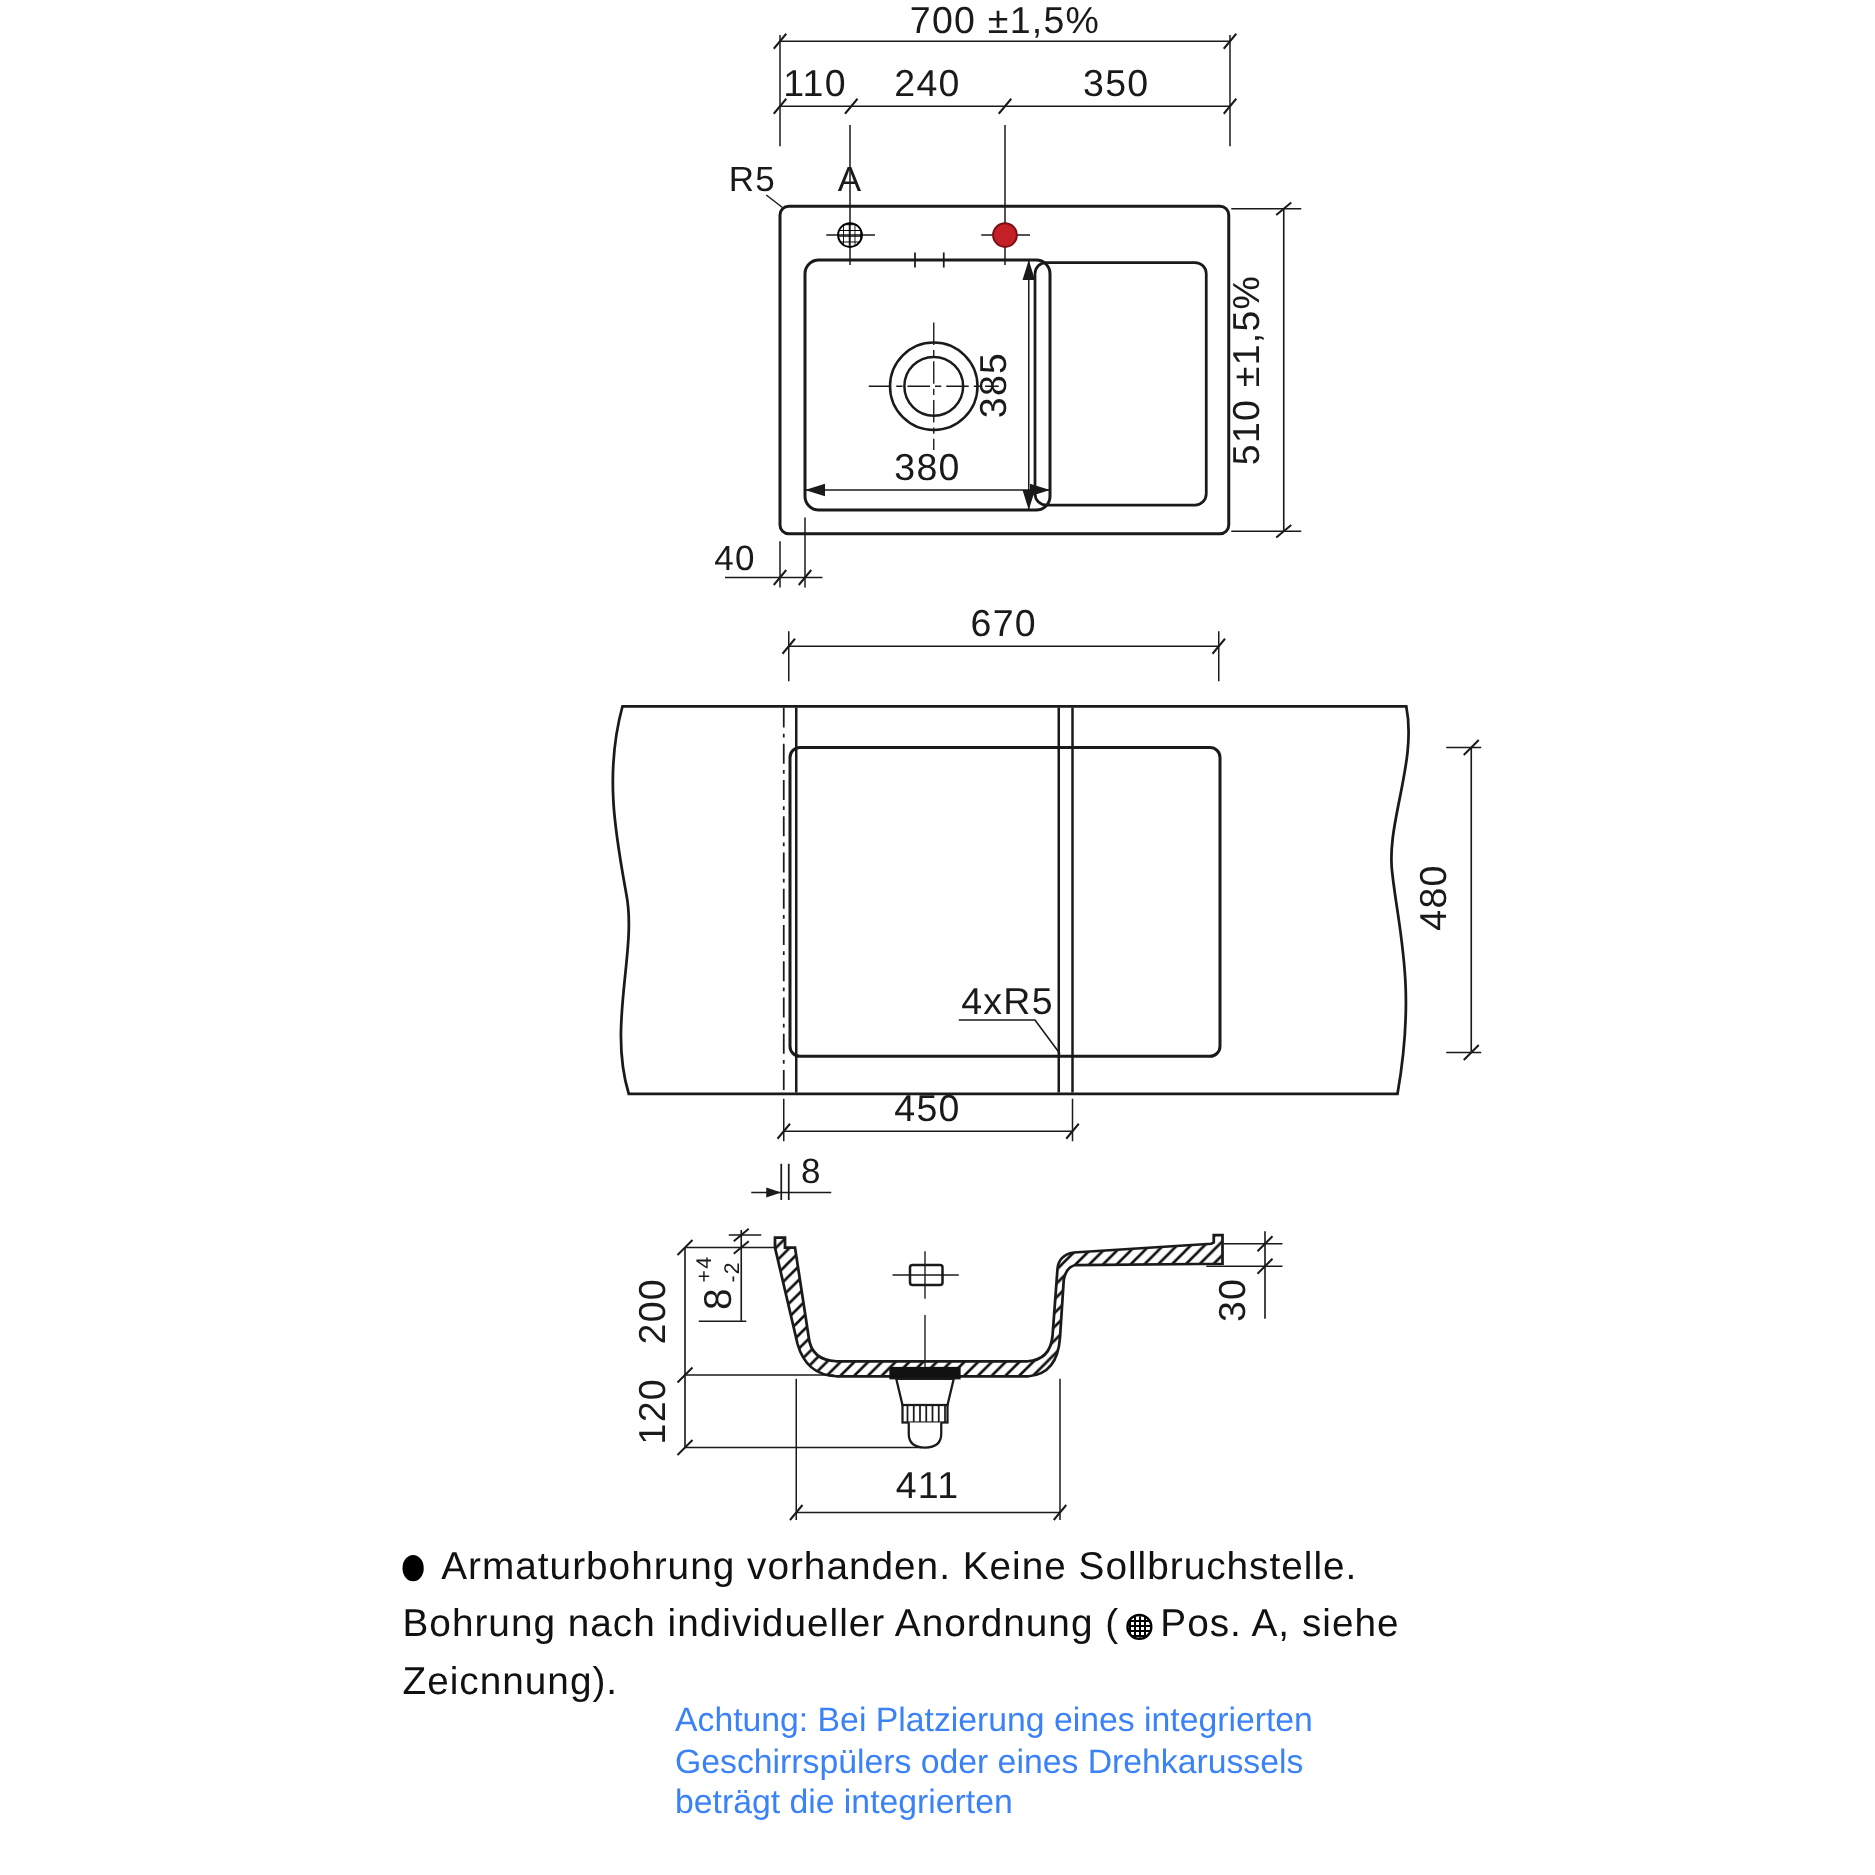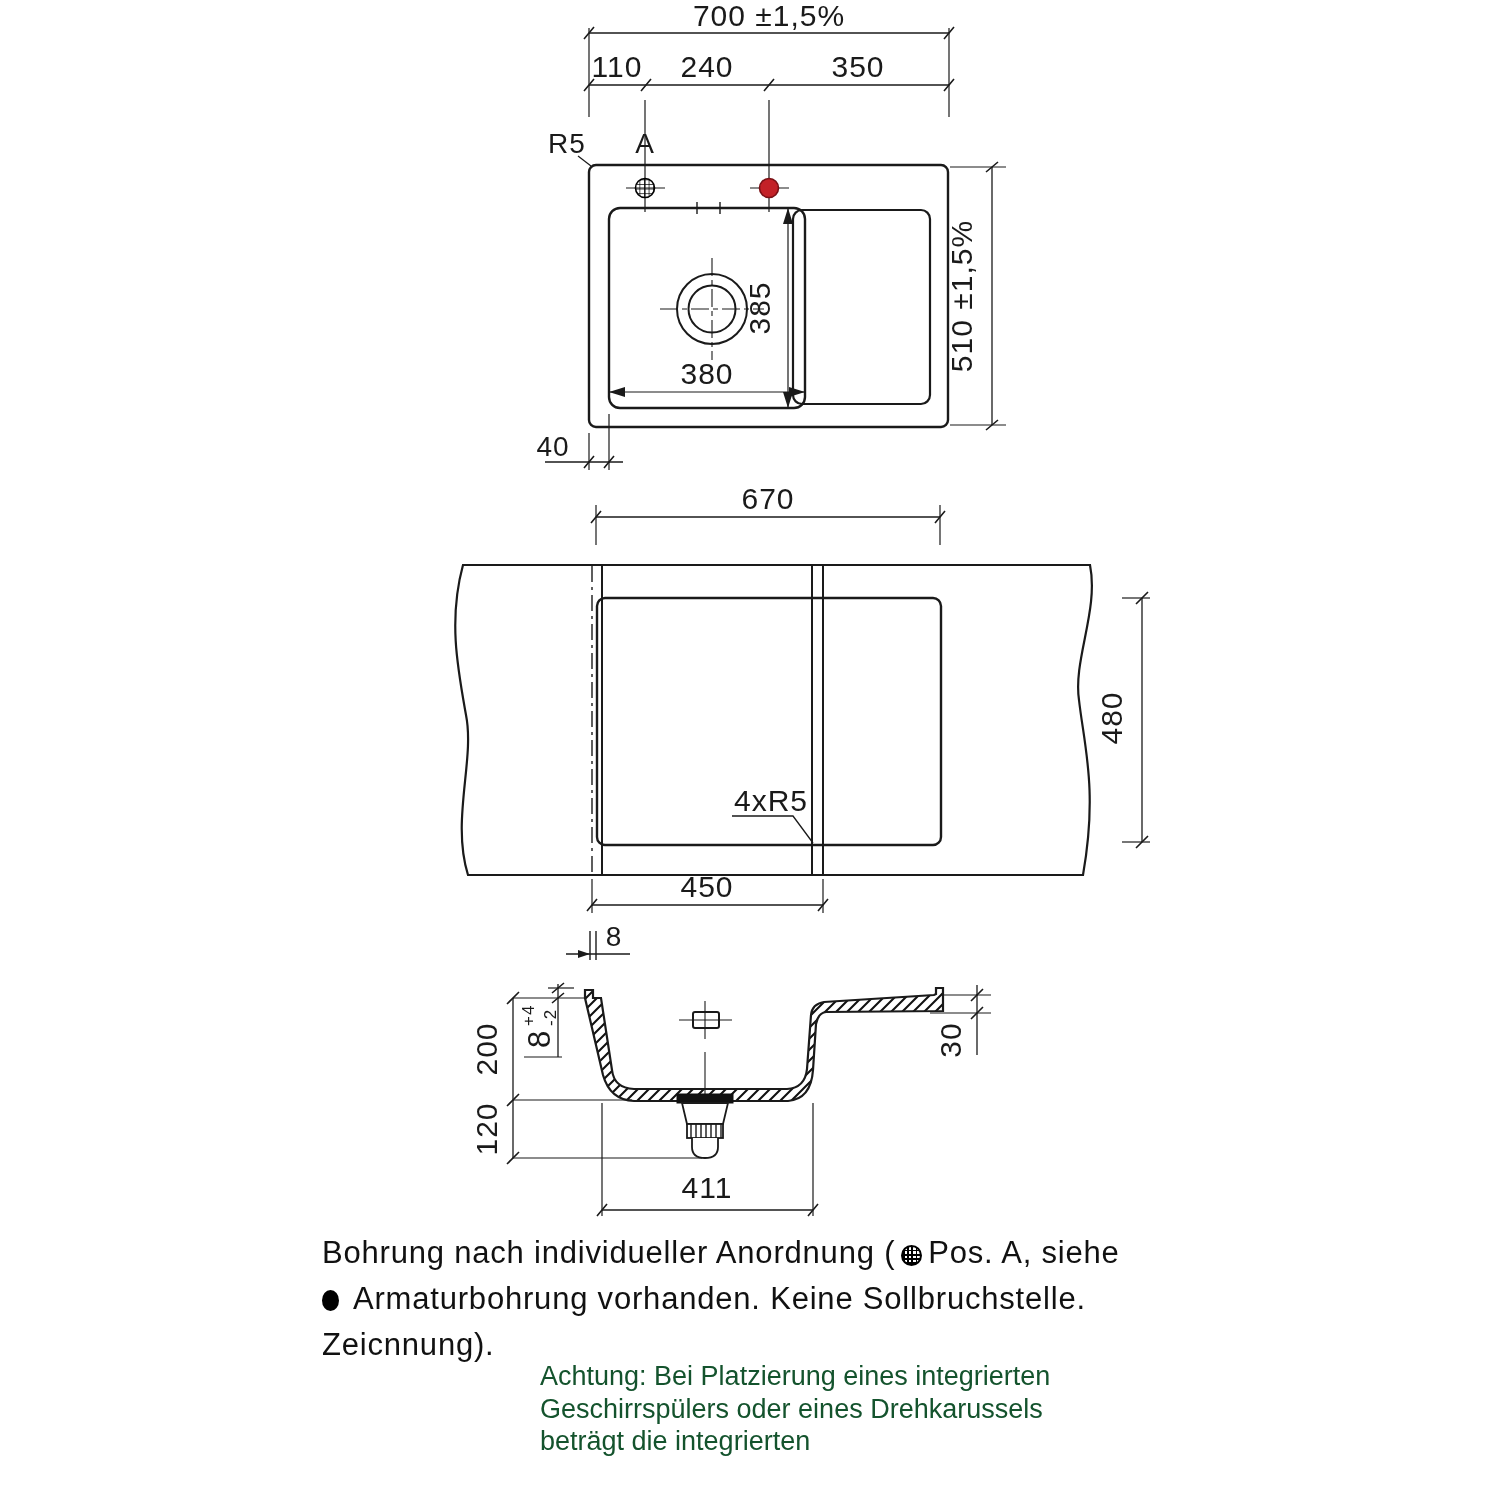--- a/index.html
+++ b/index.html
@@ -1,29 +1,29 @@
 <!DOCTYPE html>
 <html><head>
 <meta charset="utf-8">
 <style>
   html,body{margin:0;padding:0;background:#ffffff;}
   .canvas{position:relative;width:1378px;height:1500px;background:#ffffff;overflow:hidden;
-          font-family:"Liberation Sans", sans-serif;color:#1a1a1a;}
+          font-family:"Liberation Sans", sans-serif;color:#1a1a1a;padding-left:35px;}
   svg text{font-family:"Liberation Sans", sans-serif;fill:#1a1a1a;font-weight:300;letter-spacing:1px;}
   .note1{position:absolute;left:322px;top:1230px;width:900px;font-size:31px;line-height:46px;
          font-weight:300;letter-spacing:0.8px;color:#111;}
   .note1 .row{white-space:nowrap;}
   .bullet{display:inline-block;width:17px;height:21px;background:#000;border-radius:50%;
           margin-right:14px;vertical-align:-2px;}
   .grid-circle{display:inline-block;width:21px;height:21px;border:2px solid #000;border-radius:50%;
           box-sizing:border-box;vertical-align:-3px;margin:0 6px;
           background-image:repeating-linear-gradient(0deg,#000 0 1.6px,transparent 1.6px 4.2px),
                            repeating-linear-gradient(90deg,#000 0 1.6px,transparent 1.6px 4.2px);}
   .note2{position:absolute;left:540px;top:1360px;width:560px;font-size:27px;line-height:32.5px;
-         font-weight:400;color:#14532d;letter-spacing:0;}
+         font-weight:400;color:#3b82f6;letter-spacing:0;}
 </style>
 </head>
 <body>
 
 <div class="canvas">
 
 <svg width="1500" height="1500" viewBox="0 0 1500 1500">
   <defs>
     <pattern id="hatch" width="11" height="11" patternUnits="userSpaceOnUse">
       <path d="M-2,13 L13,-2 M-2,2 L2,-2 M9,13 L13,9" stroke="#111" stroke-width="2.1"></path>
@@ -186,22 +186,22 @@
     <line x1="602" y1="1103" x2="602" y2="1216" stroke-width="1.2"></line>
     <line x1="813" y1="1103" x2="813" y2="1216" stroke-width="1.2"></line>
     <line x1="602" y1="1210" x2="813" y2="1210" stroke-width="1.3"></line>
     <path d="M597,1216 L607,1204 M808,1216 L818,1204" stroke-width="1.6"></path>
     <text x="707" y="1198" font-size="30" text-anchor="middle" stroke="none" fill="#1a1a1a">411</text>
   </g>
 </svg>
 
   
   <div class="note1">
+    <div class="row"><span class="bullet"></span><span>Armaturbohrung vorhanden. Keine Sollbruchstelle.</span></div>
     <div class="row"><span>Bohrung nach individueller Anordnung (</span><span class="grid-circle"></span><span>Pos. A, siehe</span></div>
-    <div class="row"><span class="bullet"></span><span>Armaturbohrung vorhanden. Keine Sollbruchstelle.</span></div>
     <div class="row"><span>Zeicnnung).</span></div>
   </div>
 
   <div class="note2">
     <div>Achtung: Bei Platzierung eines integrierten</div>
     <div>Geschirrspülers oder eines Drehkarussels</div>
     <div>beträgt die integrierten</div>
   </div>
 
 </div>

